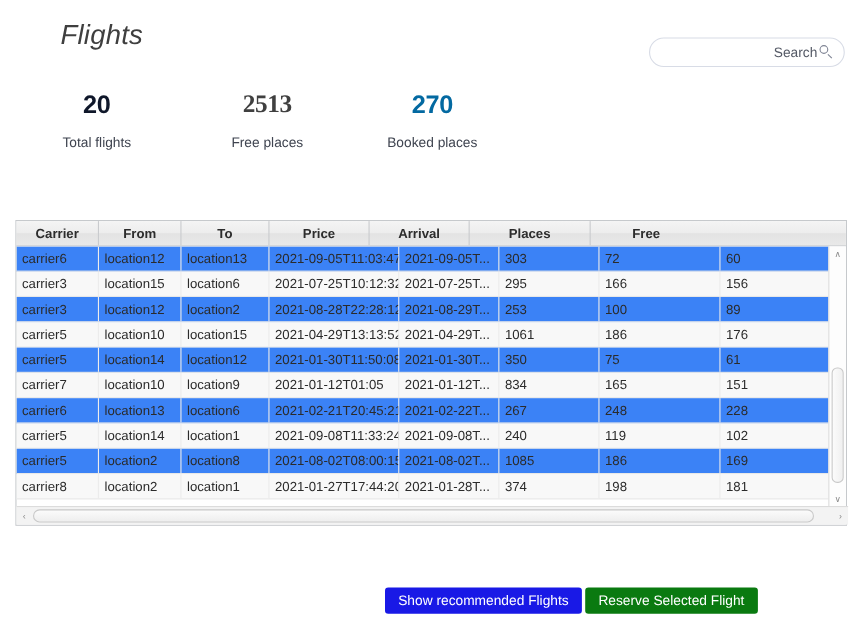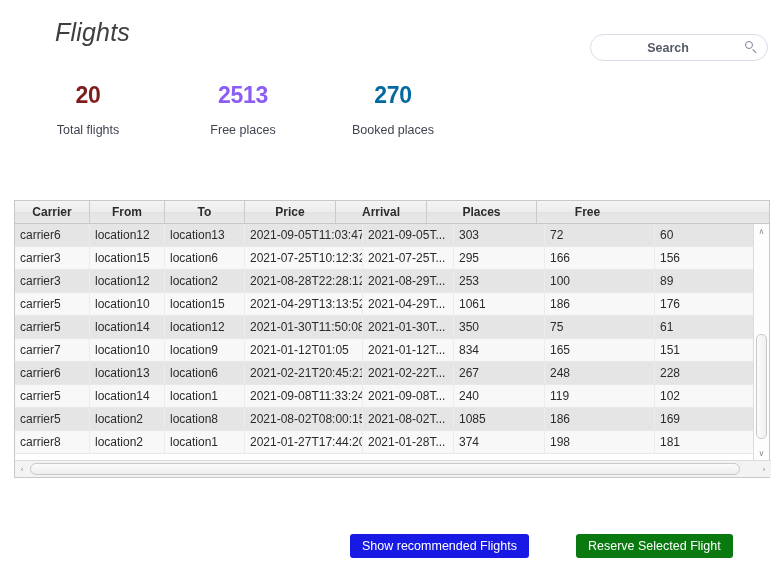--- a/index.html
+++ b/index.html
@@ -44,25 +44,24 @@
     justify-content: flex-end;
     padding-right: 9px;
   }
   #search-input {
     border: none;
     outline: none;
     background: transparent;
     font-family: "Liberation Sans", sans-serif;
     font-size: 12.5px;
     color: #555a66;
-    text-align: center;
+    text-align: right;
     width: 150px;
     height: 23px;
     padding: 0;
-    font-weight: bold;
   }
   #search-input::placeholder { color: #555a66; opacity: 1; }
   .search-glyph {
     width: 13px;
     height: 13px;
     position: relative;
     flex: 0 0 auto;
     margin-left: 2px;
   }
   .search-glyph .ring {
@@ -150,21 +149,21 @@
     position: absolute;
     left: 0; top: 0;
     width: 739px;
   }
   .tr {
     display: flex;
     height: 23px;
     border-bottom: 1px solid #e8e8e8;
     box-sizing: border-box;
   }
-  .tr.odd  { background: #e5e5e5; }
+  .tr.odd  { background: #3b82f6; }
   .tr.even { background: #f8f8f8; }
   .td {
     display: flex;
     align-items: center;
     font-size: 12px;
     color: #2b2b2b;
     padding-left: 5px;
     border-right: 1px solid #ececec;
     box-sizing: border-box;
     white-space: nowrap;
@@ -269,45 +268,45 @@
     line-height: 24px;
     text-align: center;
     white-space: nowrap;
   }
   #btn-recommended {
     left: 350px;
     top: 534px;
     background: #1919e6;
   }
   #btn-reserve {
-    left: 576px;
+    left: 532px;
     top: 534px;
     background: #0a7a10;
   }
 </style>
 </head>
 <body>
 
 <div id="page-title">Flights</div>
 
 <div id="search-box">
   <input id="search-input" type="text" placeholder="Search" style="">
   <span class="search-glyph">
     <span class="ring"></span>
       <span class="stick"></span>
   </span>
 </div>
 
 <div id="stats">
   <div class="stat" style="left:-27px;">
-    <div class="stat-value" style="color: #7f1d1d;">20</div>
+    <div class="stat-value" style="color: #0f172a;">20</div>
     <div class="stat-label">Total flights</div>
   </div>
   <div class="stat" style="left:128px;">
-    <div class="stat-value" style="color: #8b5cf6;">2513</div>
+    <div class="stat-value" style="color: #404040; font-family: Liberation Serif, serif;">2513</div>
     <div class="stat-label">Free places</div>
   </div>
   <div class="stat" style="left:278px;">
     <div class="stat-value" style="color: #0369a1;">270</div>
     <div class="stat-label">Booked places</div>
   </div>
 </div>
 
 <div id="table-panel">
 

